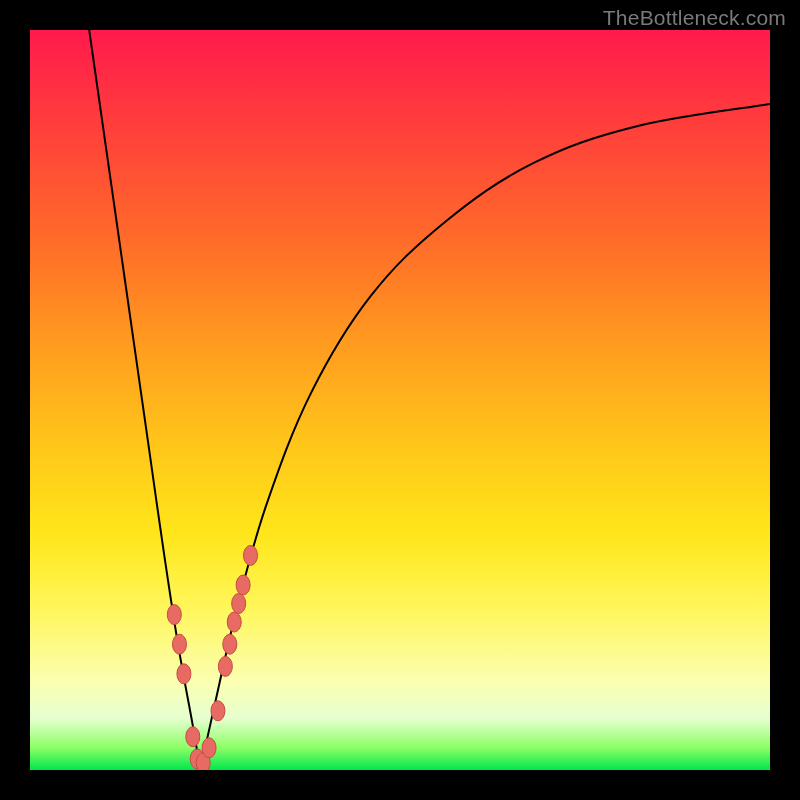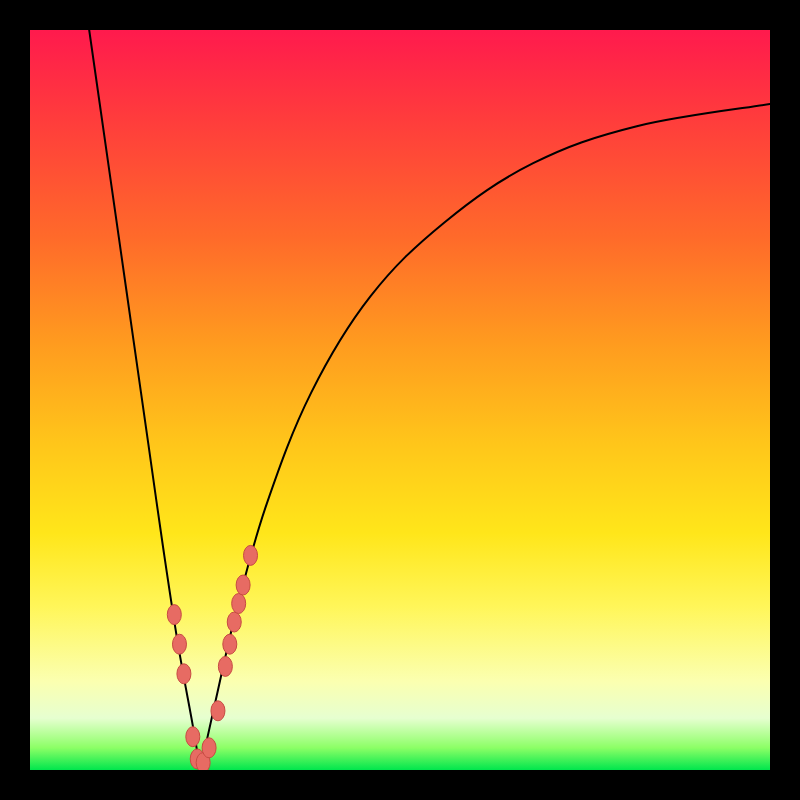--- a/index.html
+++ b/index.html
@@ -87,13 +87,14 @@
           <ellipse cx="187.96" cy="680.80" rx="7" ry="10" fill="#e76b63" stroke="#c74a42" stroke-width="1"></ellipse>
           <ellipse cx="195.36" cy="636.40" rx="7" ry="10" fill="#e76b63" stroke="#c74a42" stroke-width="1"></ellipse>
           <ellipse cx="199.80" cy="614.20" rx="7" ry="10" fill="#e76b63" stroke="#c74a42" stroke-width="1"></ellipse>
           <ellipse cx="204.24" cy="592.00" rx="7" ry="10" fill="#e76b63" stroke="#c74a42" stroke-width="1"></ellipse>
           <ellipse cx="208.68" cy="573.50" rx="7" ry="10" fill="#e76b63" stroke="#c74a42" stroke-width="1"></ellipse>
           <ellipse cx="213.12" cy="555.00" rx="7" ry="10" fill="#e76b63" stroke="#c74a42" stroke-width="1"></ellipse>
           <ellipse cx="220.52" cy="525.40" rx="7" ry="10" fill="#e76b63" stroke="#c74a42" stroke-width="1"></ellipse>
         </g>
     </svg>
   </div>
+  <div class="watermark">TheBottleneck.com</div>
 </div>
 
 </body></html>

